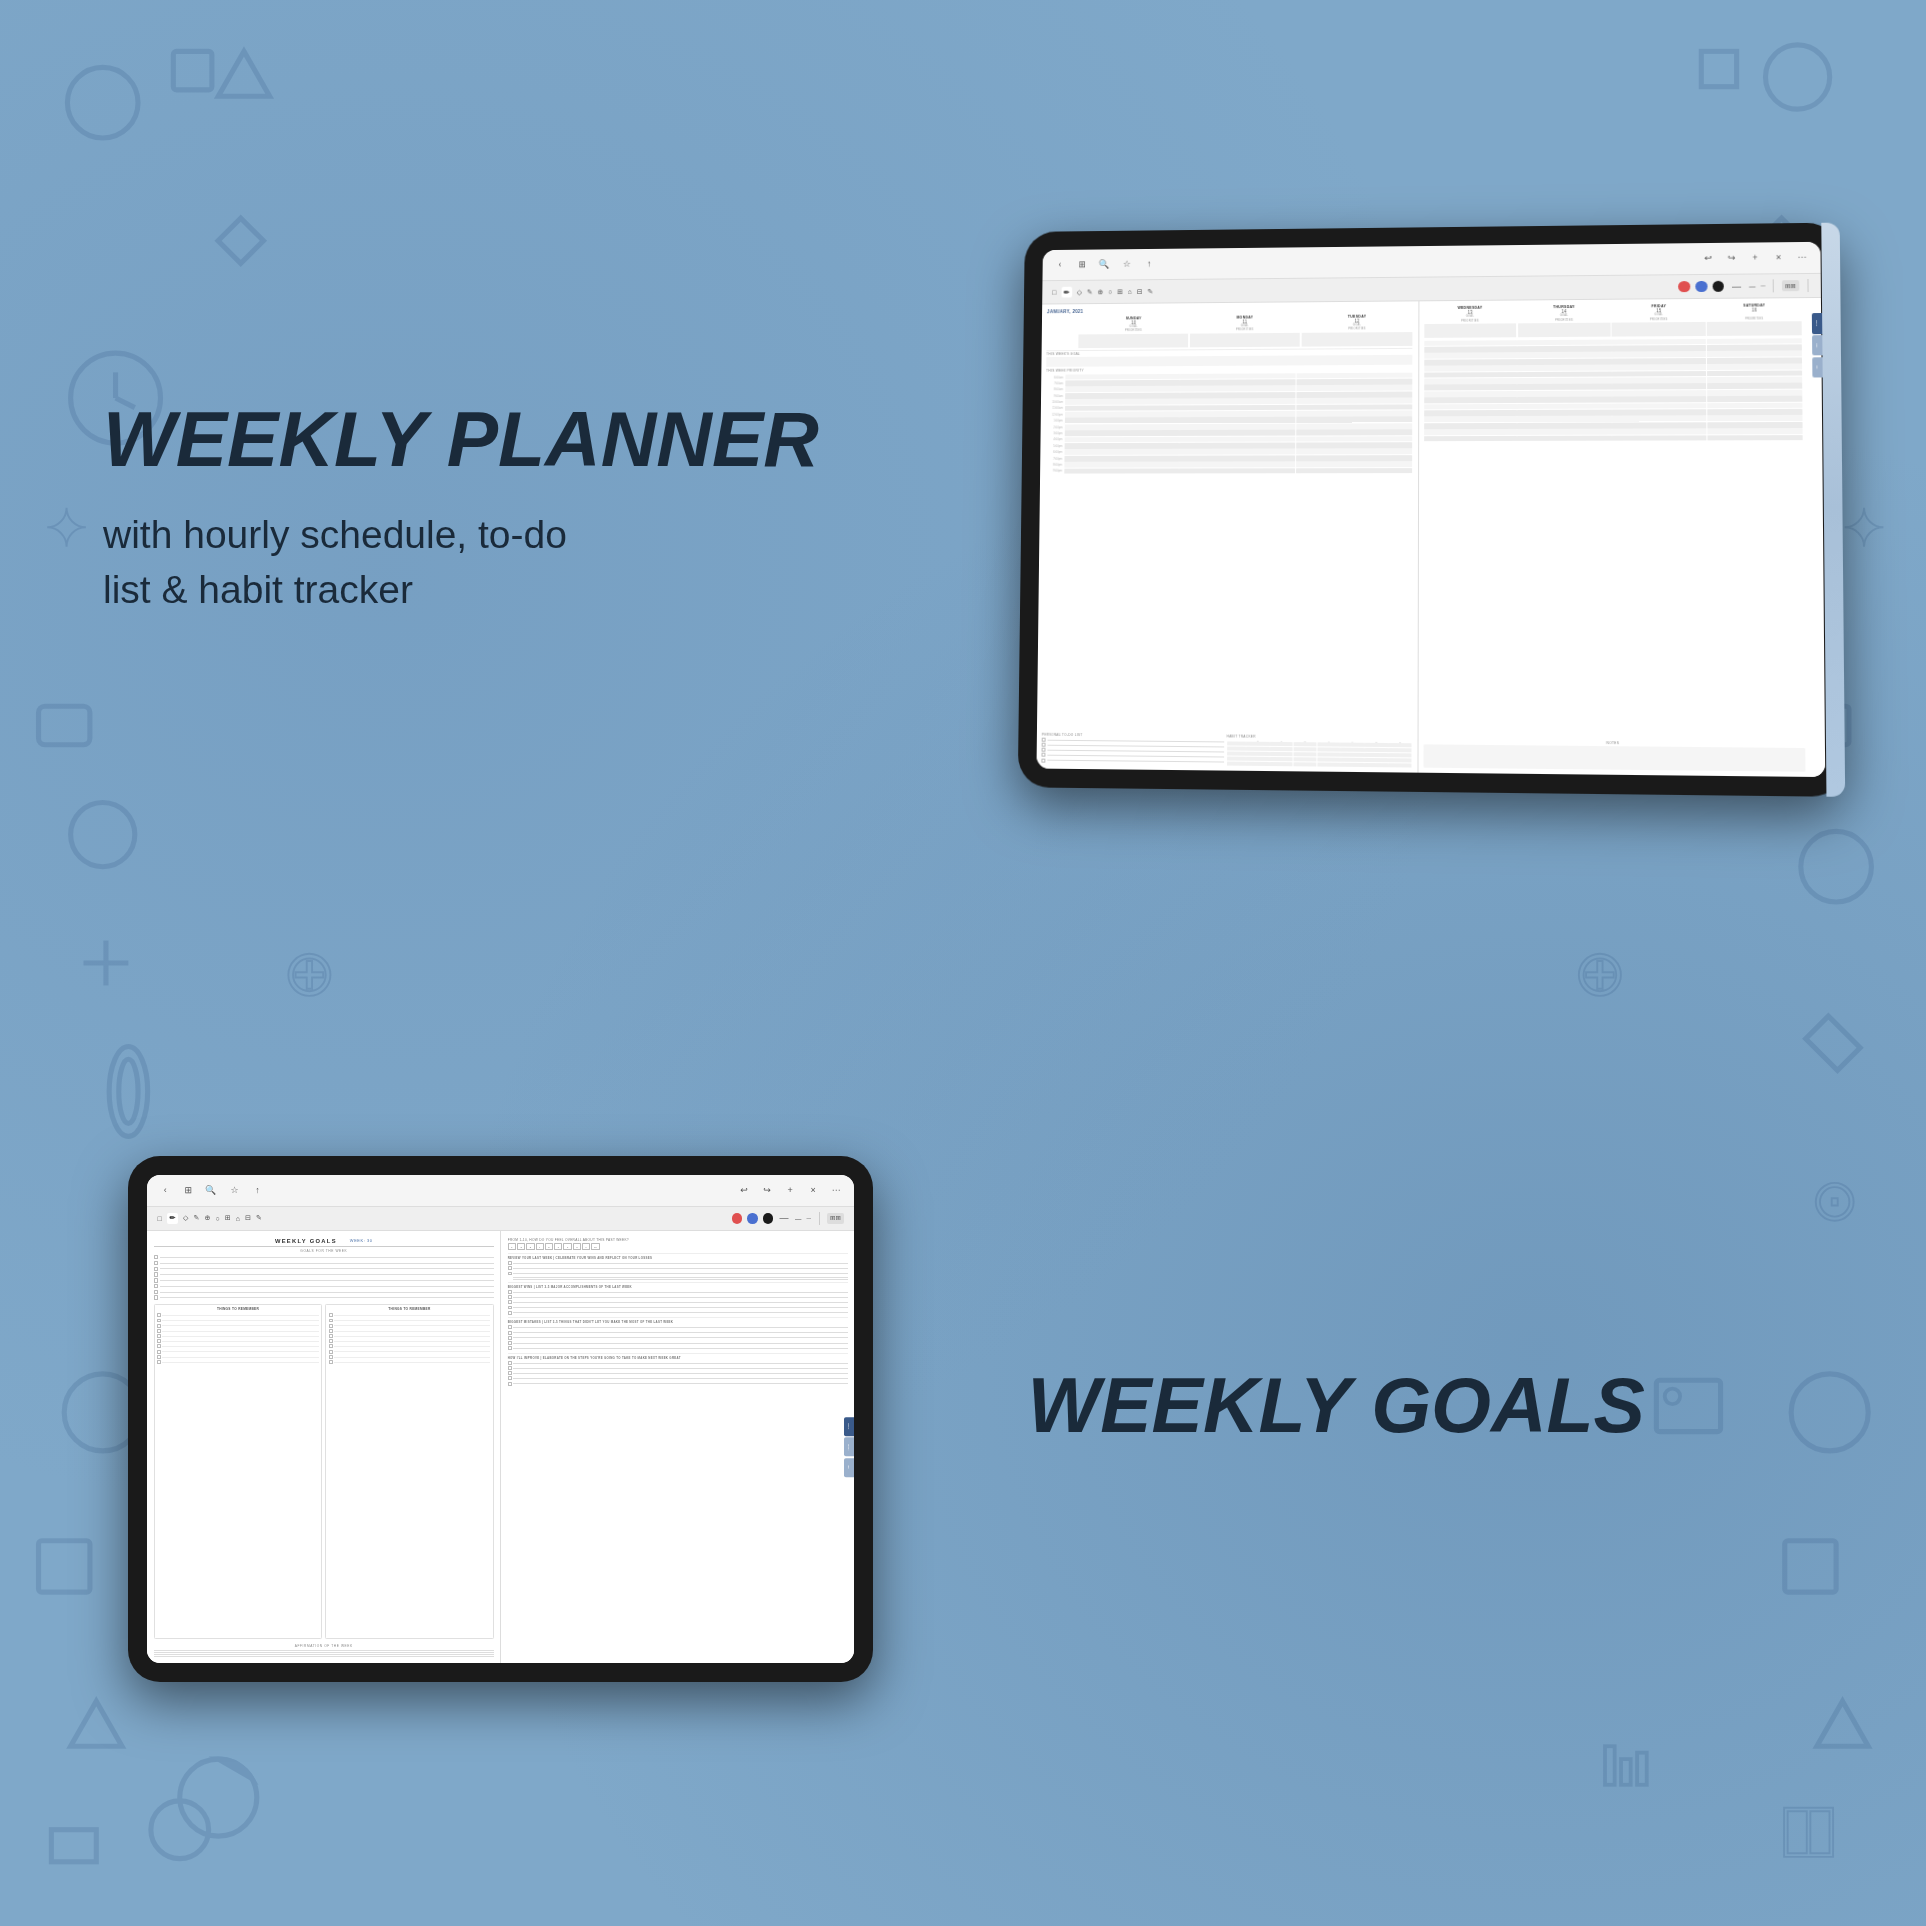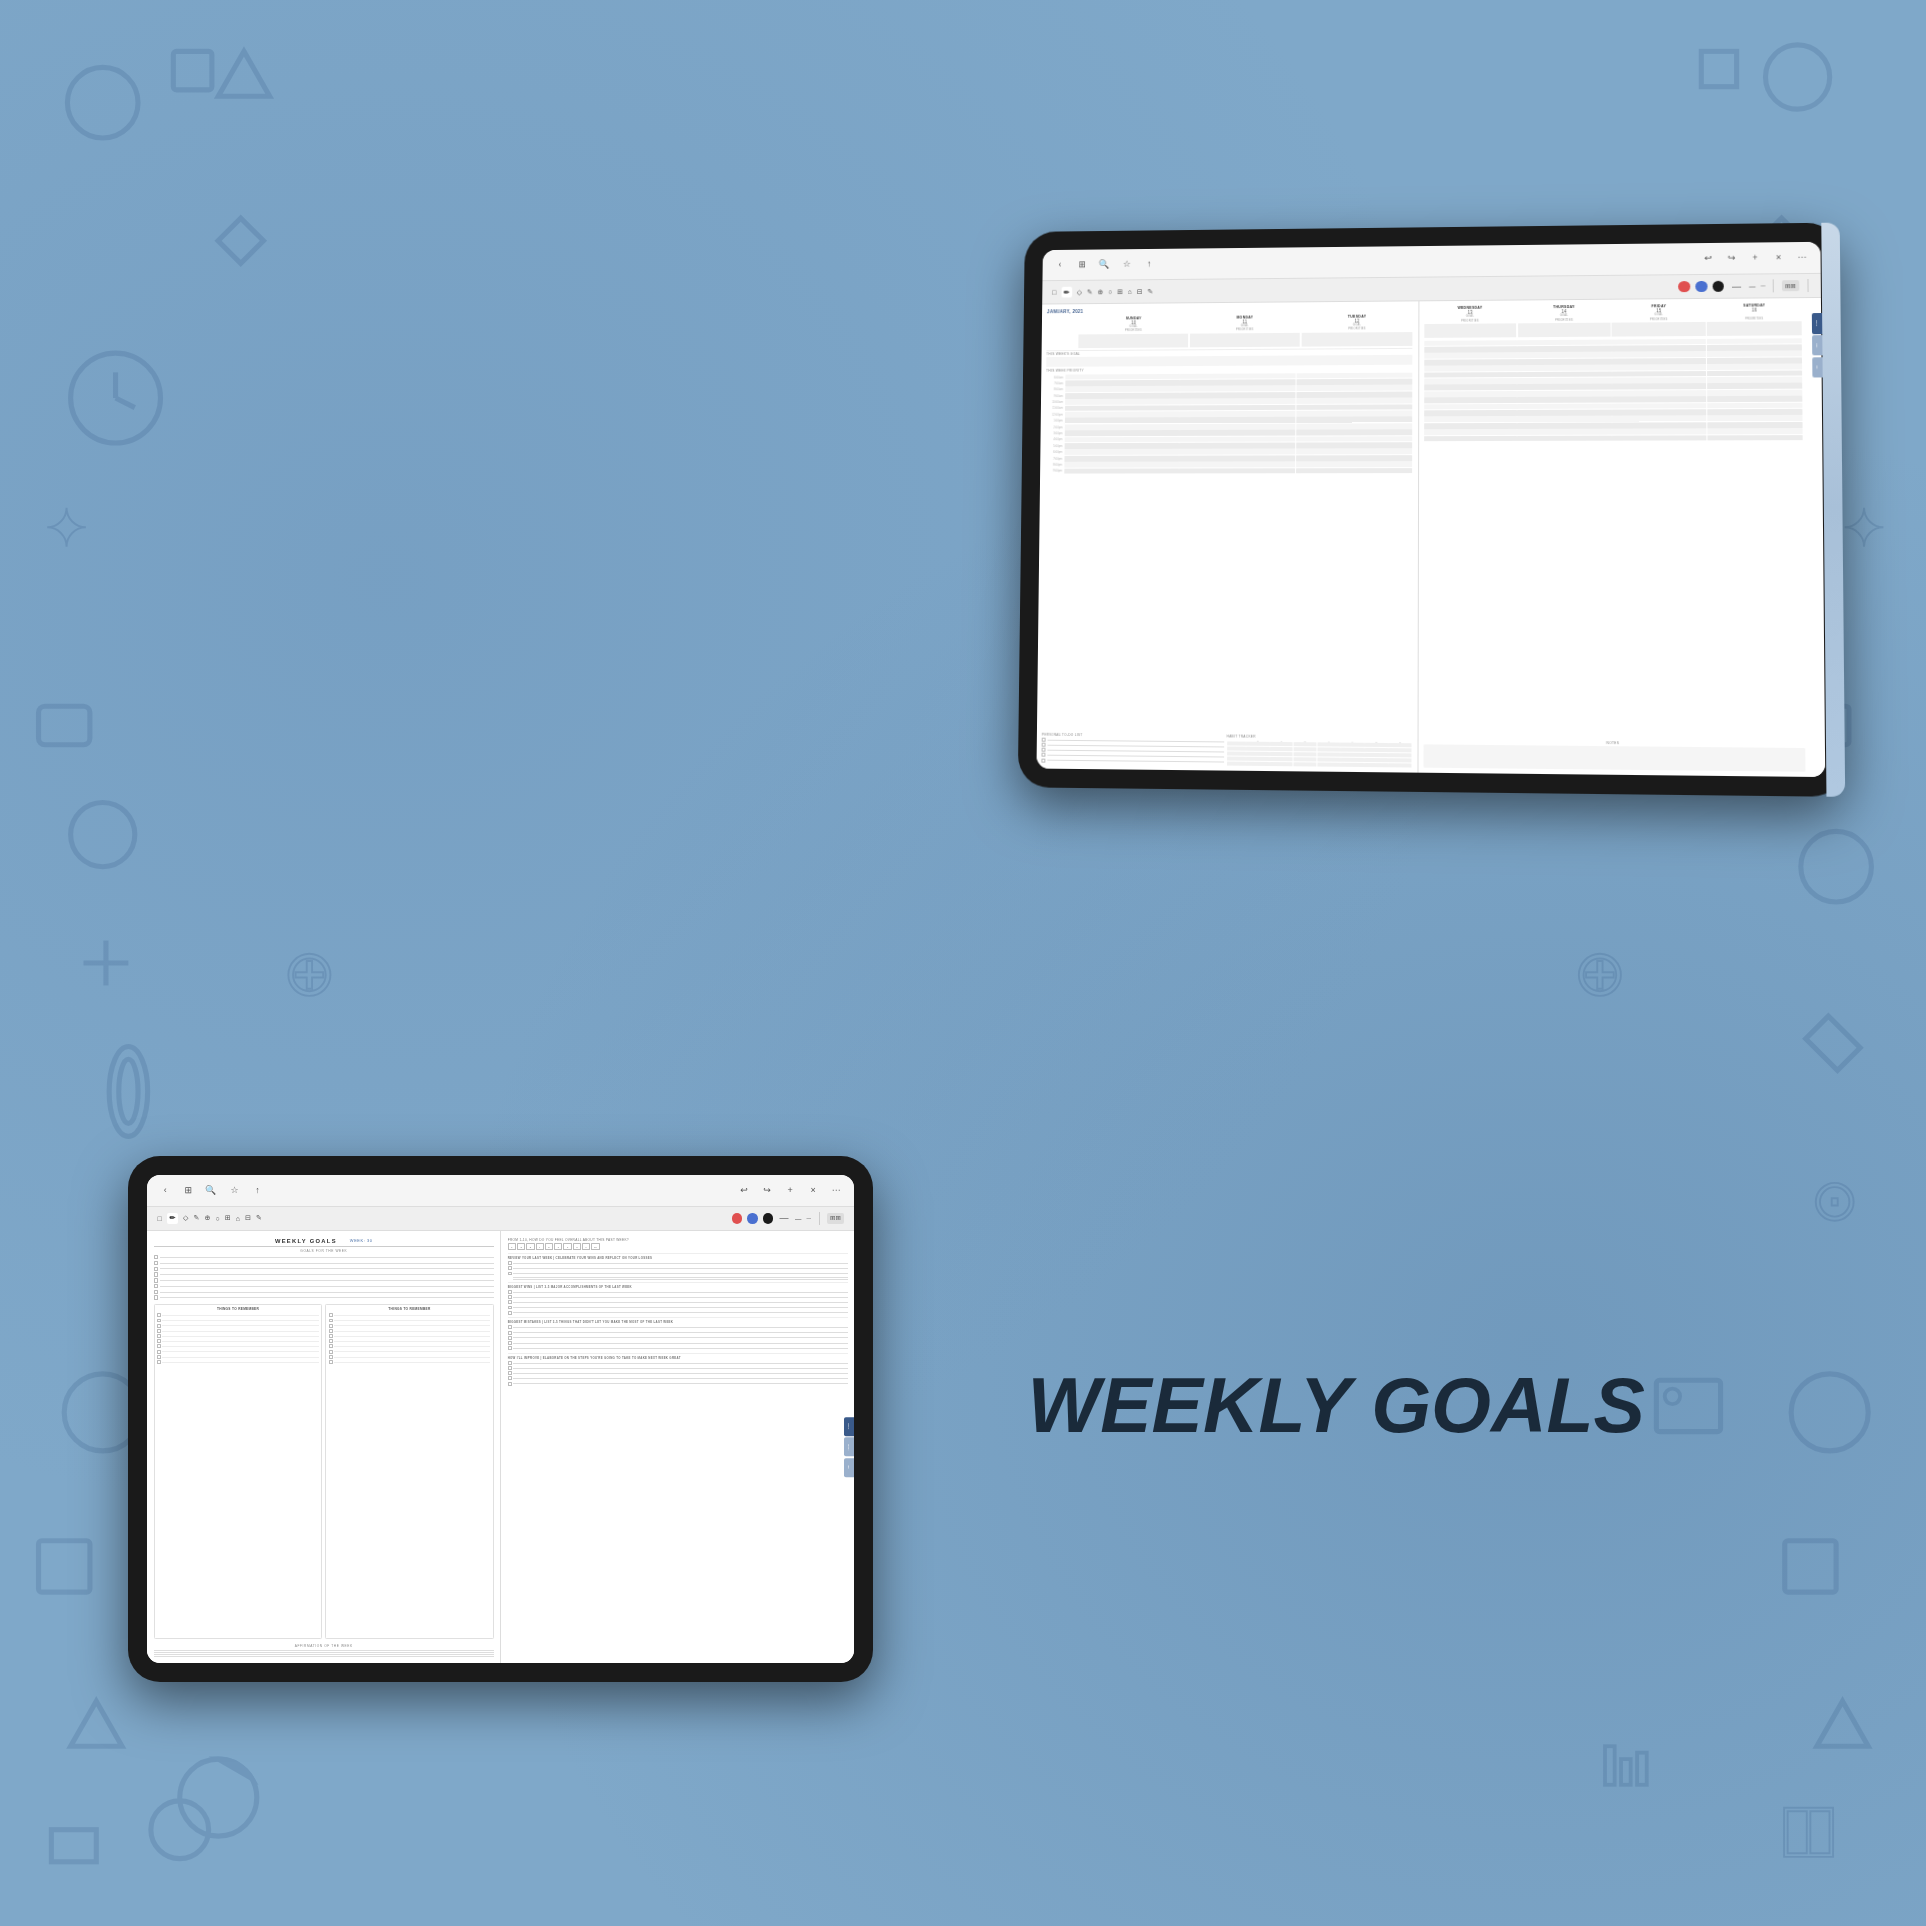--- a/index.html
+++ b/index.html
@@ -243,20 +243,24 @@
   <rect x="2525" y="2740" width="15" height="40" fill="none" stroke="#2a5080" stroke-width="6"></rect>
   <rect x="2550" y="2730" width="15" height="50" fill="none" stroke="#2a5080" stroke-width="6"></rect>
 
   <rect x="2580" y="2150" width="100" height="80" fill="none" stroke="#2a5080" stroke-width="8" rx="5"></rect>
   <circle cx="2605" cy="2175" r="12" fill="none" stroke="#2a5080" stroke-width="6"></circle>
 </svg>
 
 <div class="main-container">
 
   <div class="top-left">
+    <div class="main-title">WEEKLY PLANNER</div>
+    <div class="subtitle">
+      with hourly schedule, to-do<br>list &amp; habit tracker
+    </div>
   </div>
 
   <div class="top-right">
     <div class="tablet tablet-1">
       <div class="tablet-screen">
 
         <div class="tablet-toolbar">
           <span class="toolbar-btn">‹</span>
           <span class="toolbar-btn">⊞</span>
           <span class="toolbar-btn">🔍</span>

